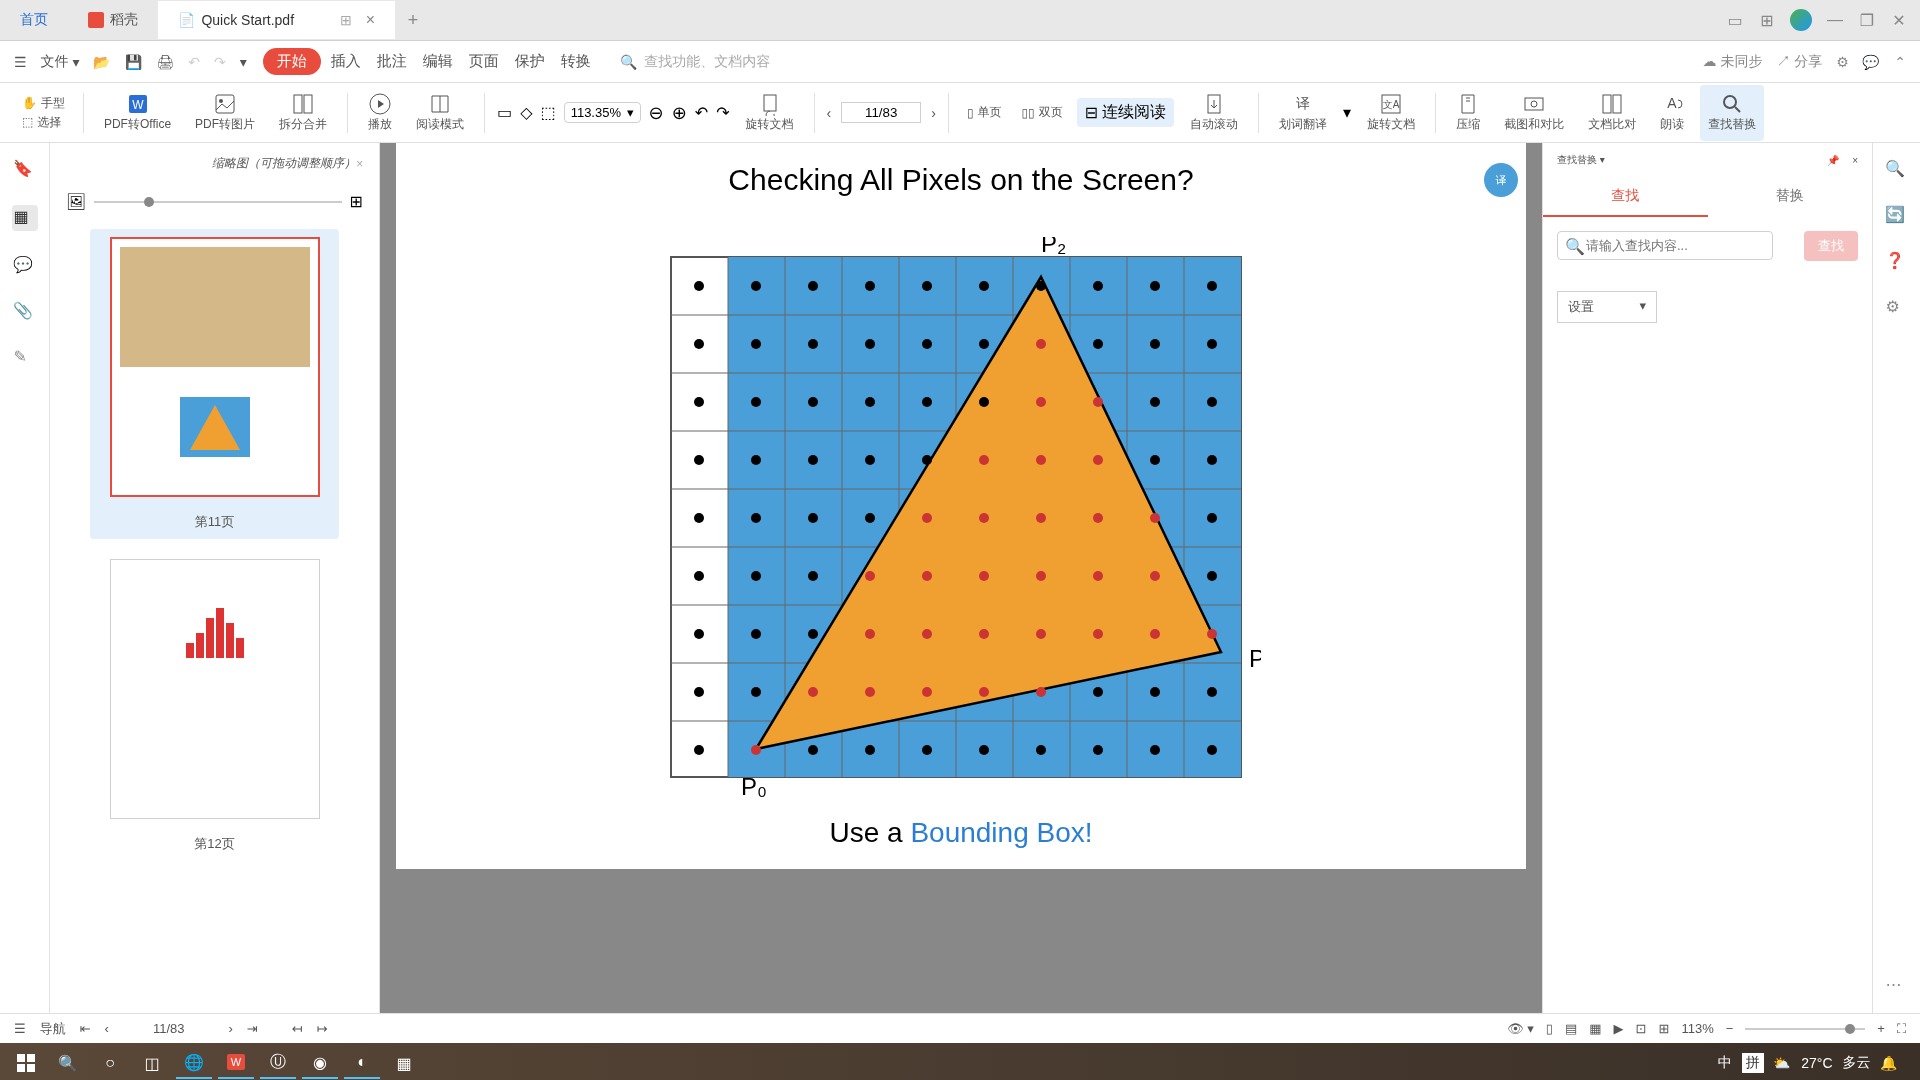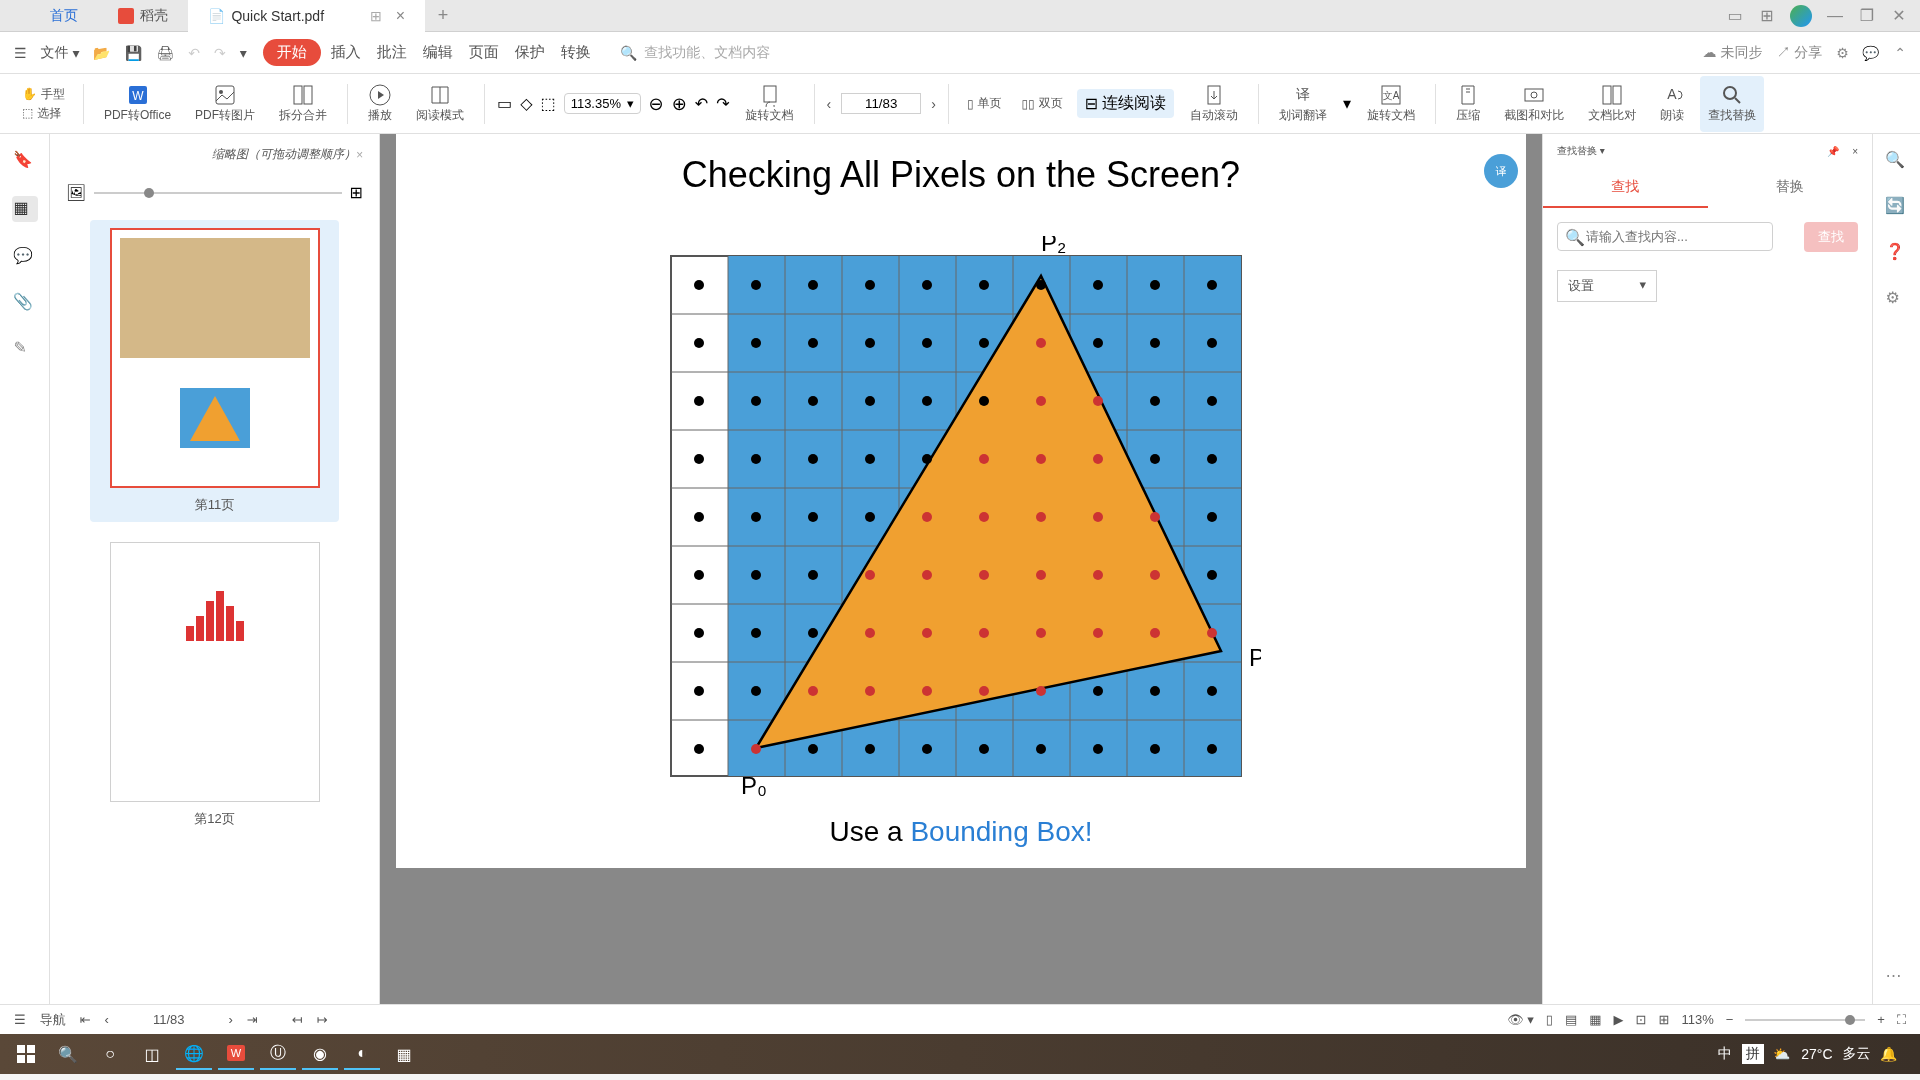--- a/index.html
+++ b/index.html
@@ -1,19 +1,19 @@
 <!DOCTYPE html>
 <html><head>
 <meta charset="utf-8">
 <style>
 * { margin: 0; padding: 0; box-sizing: border-box; font-family: "Microsoft YaHei", sans-serif; }
 body { background: #f5f5f5; width: 1920px; height: 1080px; overflow: hidden; }
 
 
-.tab-bar { display: flex; align-items: center; height: 32px; background: #e8e8e8; border-bottom: 1px solid #d0d0d0; padding-left: 30px; }
+.tab-bar { display: flex; align-items: center; height: 41px; background: #e8e8e8; border-bottom: 1px solid #d0d0d0; }
 .tab { display: flex; align-items: center; height: 38px; padding: 0 20px; font-size: 14px; color: #555; cursor: pointer; gap: 6px; }
 .tab.home { color: #2a6fd6; }
 .tab.active { background: #fff; color: #333; }
 .tab-icon-red { width: 16px; height: 16px; background: #e74c3c; border-radius: 2px; display: inline-block; }
 .tab-close { color: #888; margin-left: 8px; font-size: 16px; }
 .tab-add { width: 36px; text-align: center; color: #888; font-size: 18px; cursor: pointer; }
 .tab-right { margin-left: auto; display: flex; align-items: center; gap: 14px; padding-right: 12px; }
 .win-icon { width: 18px; height: 18px; color: #888; display: flex; align-items: center; justify-content: center; cursor: pointer; }
 .avatar { width: 22px; height: 22px; border-radius: 50%; background: linear-gradient(135deg,#4caf50,#2196f3); }
 
@@ -47,42 +47,42 @@
 .thumb-panel { width: 330px; background: #fff; border-right: 1px solid #e0e0e0; display: flex; flex-direction: column; }
 .thumb-header { padding: 12px 16px; font-size: 12px; color: #555; display: flex; align-items: center; justify-content: flex-end; font-style: italic; }
 .thumb-tools { padding: 8px 16px; display: flex; align-items: center; gap: 8px; }
 .thumb-slider { flex: 1; height: 2px; background: #ccc; position: relative; }
 .thumb-slider-handle { width: 10px; height: 10px; background: #888; border-radius: 50%; position: absolute; left: 20%; top: -4px; }
 .thumb-list { flex: 1; overflow-y: auto; padding: 10px 40px; }
 .thumb-item { margin-bottom: 20px; text-align: center; }
 .thumb-page { width: 210px; height: 260px; background: #fff; border: 1px solid #d0d0d0; margin: 0 auto; display: flex; flex-direction: column; align-items: center; justify-content: flex-start; padding: 8px; }
 .thumb-item.active { background: #e3f0fb; padding: 8px; border-radius: 4px; }
 .thumb-item.active .thumb-page { border: 2px solid #e74c3c; }
-.thumb-label { font-size: 13px; color: #555; margin-top: 8px; }
+.thumb-label { font-size: 13px; color: #555; margin-top: 16px; }
 
 .doc-area { flex: 1; background: #888; overflow: auto; position: relative; display: flex; flex-direction: column; align-items: center; padding: 0 20px; }
 .doc-page { width: 1130px; background: #fff; margin: 0; padding: 20px 40px; position: relative; }
-.doc-title { font-size: 36px; font-weight: 400; text-align: center; margin-bottom: 40px; }
+.doc-title { font-size: 30px; font-weight: 400; text-align: center; margin-bottom: 40px; }
 .doc-image { display: flex; justify-content: center; position: relative; }
 .grid-svg { display: block; }
 .doc-caption { text-align: center; font-size: 28px; margin-top: 20px; }
 .doc-caption .highlight { color: #2a7fd4; }
 .float-btn { position: absolute; right: 8px; top: 20px; width: 34px; height: 34px; background: #4a9fd8; border-radius: 50%; display: flex; align-items: center; justify-content: center; color: #fff; font-size: 11px; }
 
 .right-rail { width: 48px; background: #fff; border-left: 1px solid #e0e0e0; display: flex; flex-direction: column; align-items: center; padding-top: 16px; gap: 24px; }
 
 .find-panel { width: 330px; background: #fff; border-left: 1px solid #e0e0e0; display: flex; flex-direction: column; }
 .find-header { padding: 10px 14px; display: flex; align-items: center; justify-content: space-between; font-size: 10px; color: #555; }
 .find-tabs { display: flex; }
 .find-tab { flex: 1; text-align: center; padding: 10px; font-size: 14px; color: #737373; cursor: pointer; border-bottom: 2px solid transparent; }
 .find-tab.active { color: #e74c3c; border-bottom-color: #e74c3c; }
 .find-body { padding: 14px; display: flex; gap: 8px; }
 .find-input { flex: 1; border: 1px solid #d0d0d0; padding: 6px 10px 6px 28px; font-size: 13px; border-radius: 4px; }
 .find-btn { background: #f5c0c0; color: #fff; padding: 6px 14px; border-radius: 4px; font-size: 13px; cursor: pointer; }
-.find-settings { margin: 4px 14px; padding: 6px 10px; border: 1px solid #d0d0d0; font-size: 13px; color: #555; cursor: pointer; width: 100px; display: flex; justify-content: space-between; }
+.find-settings { margin: 16px 14px; padding: 6px 10px; border: 1px solid #d0d0d0; font-size: 13px; color: #555; cursor: pointer; width: 100px; display: flex; justify-content: space-between; }
 
 
 .status-bar { height: 30px; background: #fff; border-top: 1px solid #e0e0e0; display: flex; align-items: center; padding: 0 14px; font-size: 13px; color: #555; gap: 14px; }
 .status-right { margin-left: auto; display: flex; align-items: center; gap: 12px; }
 .zoom-slider { width: 120px; height: 2px; background: #ccc; position: relative; }
 .zoom-handle { width: 10px; height: 10px; background: #888; border-radius: 50%; position: absolute; right: 10px; top: -4px; }
 
 
 .taskbar { height: 40px; background: linear-gradient(90deg, #5a4838, #3a3028); display: flex; align-items: center; padding: 0 8px; gap: 6px; }
 .task-item { width: 36px; height: 32px; display: flex; align-items: center; justify-content: center; cursor: pointer; }

